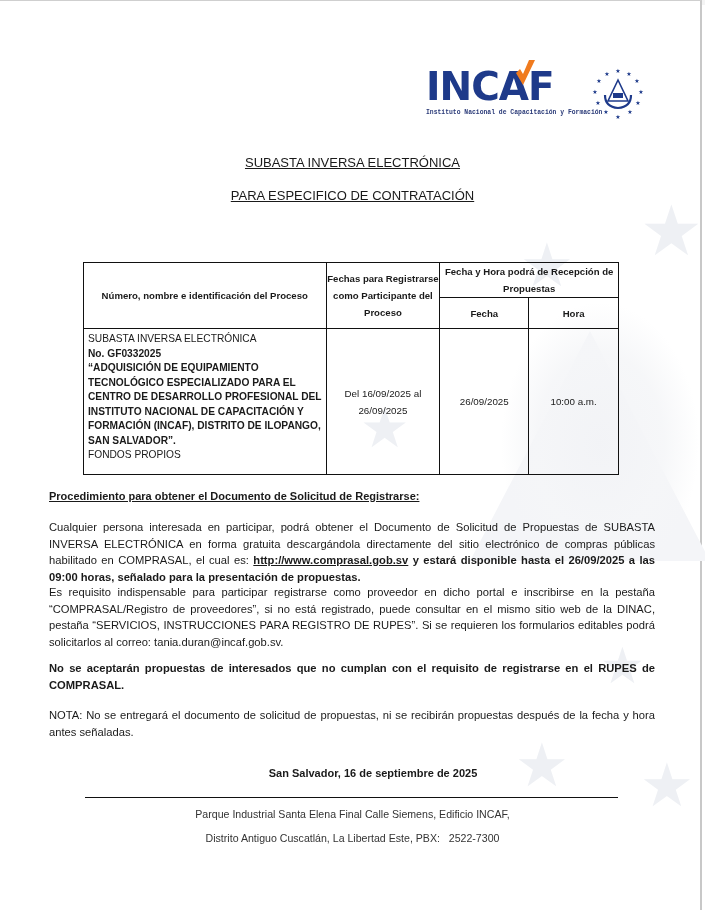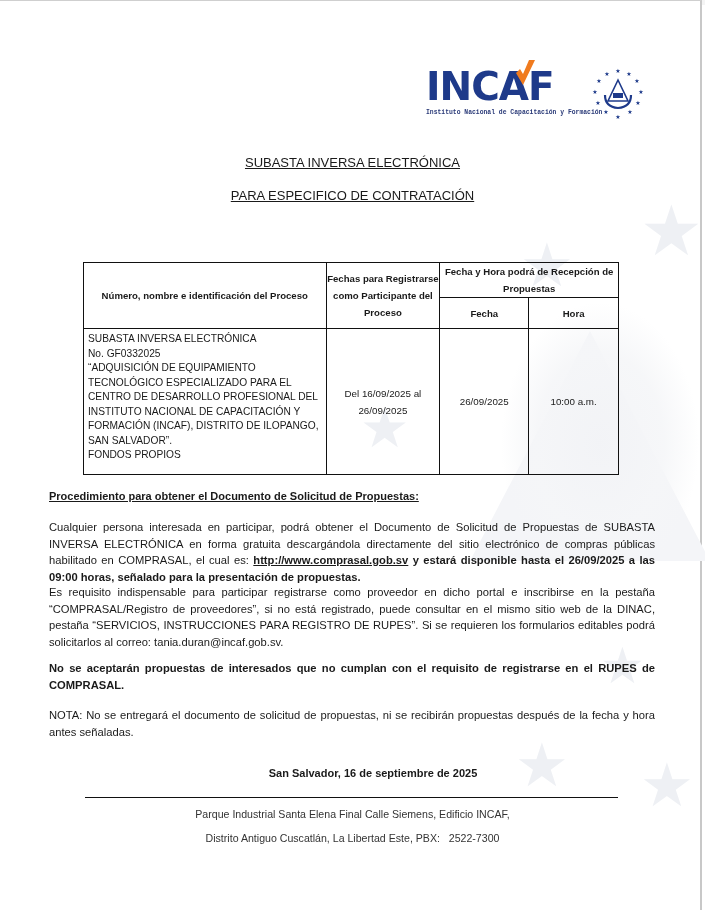--- a/index.html
+++ b/index.html
@@ -62,21 +62,21 @@
       border-collapse: collapse; font-size: 9.6px;
     }
     .proc-table td, .proc-table th { border: 1.5px solid #111; }
     .proc-table th { font-weight: bold; text-align: center; vertical-align: middle; line-height: 17px; }
     .th-proc { width: 243px; height: 65px; }
     .th-reg { width: 114px; }
     .th-limit { height: 34px; }
     .th-fecha { width: 89px; height: 31px; }
     .th-hora { width: 90px; }
     .td-proc { padding: 3px 4px 2px 4px; font-size: 10.2px; line-height: 14.5px; vertical-align: top; height: 146px; }
-    .td-proc .b { font-weight: normal; }
+    .td-proc .b { font-weight: bold; }
     .td-center { text-align: center; vertical-align: middle; font-size: 9.8px; line-height: 17px; }
 
     .section-title {
       position: absolute; left: 49px; top: 489px; font-size: 11px; font-weight: bold; text-decoration: underline;
     }
     .p1 { top: 518px; }
     .p1 .link { font-weight: bold; text-decoration: underline; color: #1a1a1a; }
     .p1 .b { font-weight: bold; }
     .p2 { top: 583px; }
     .p3 { top: 659px; font-weight: bold; }
@@ -162,21 +162,21 @@
       <td class="td-center">
         <div>Del 16/09/2025 al</div>
         <div>26/09/2025</div>
       </td>
       <td class="td-center">26/09/2025</td>
       <td class="td-center">10:00 a.m.</td>
     </tr>
   </tbody>
     </table>
 
-  <div class="section-title">Procedimiento para obtener el Documento de Solicitud de Propuestas:</div>
+  <div class="section-title">Procedimiento para obtener el Documento de Solicitud de Registrarse:</div>
 
   <p class="para justify p1"><span>Cualquier persona interesada en participar, podrá obtener el Documento de Solicitud de Propuestas de SUBASTA INVERSA ELECTRÓNICA en forma gratuita descargándola directamente del sitio electrónico de compras públicas habilitado en COMPRASAL, el cual es: </span><span class="link">http://www.comprasal.gob.sv</span><span class="b"> y estará disponible hasta el 26/09/2025 a las 09:00 horas, señalado para la presentación de propuestas.</span></p>
 
   <p class="para justify p2">Es requisito indispensable para participar registrarse como proveedor en dicho portal e inscribirse en la pestaña “COMPRASAL/Registro de proveedores”, si no está registrado, puede consultar en el mismo sitio web de la DINAC, pestaña “SERVICIOS, INSTRUCCIONES PARA REGISTRO DE RUPES”. Si se requieren los formularios editables podrá solicitarlos al correo: tania.duran@incaf.gob.sv.</p>
   <p class="para justify p3">No se aceptarán propuestas de interesados que no cumplan con el requisito de registrarse en el RUPES de COMPRASAL.</p>
   <p class="para justify p4">NOTA: No se entregará el documento de solicitud de propuestas, ni se recibirán propuestas después de la fecha y hora antes señaladas.</p>
 
   <div class="sign-date">San Salvador, 16 de septiembre de 2025</div>
   <div class="footer-rule"></div>
   <div class="footer">

